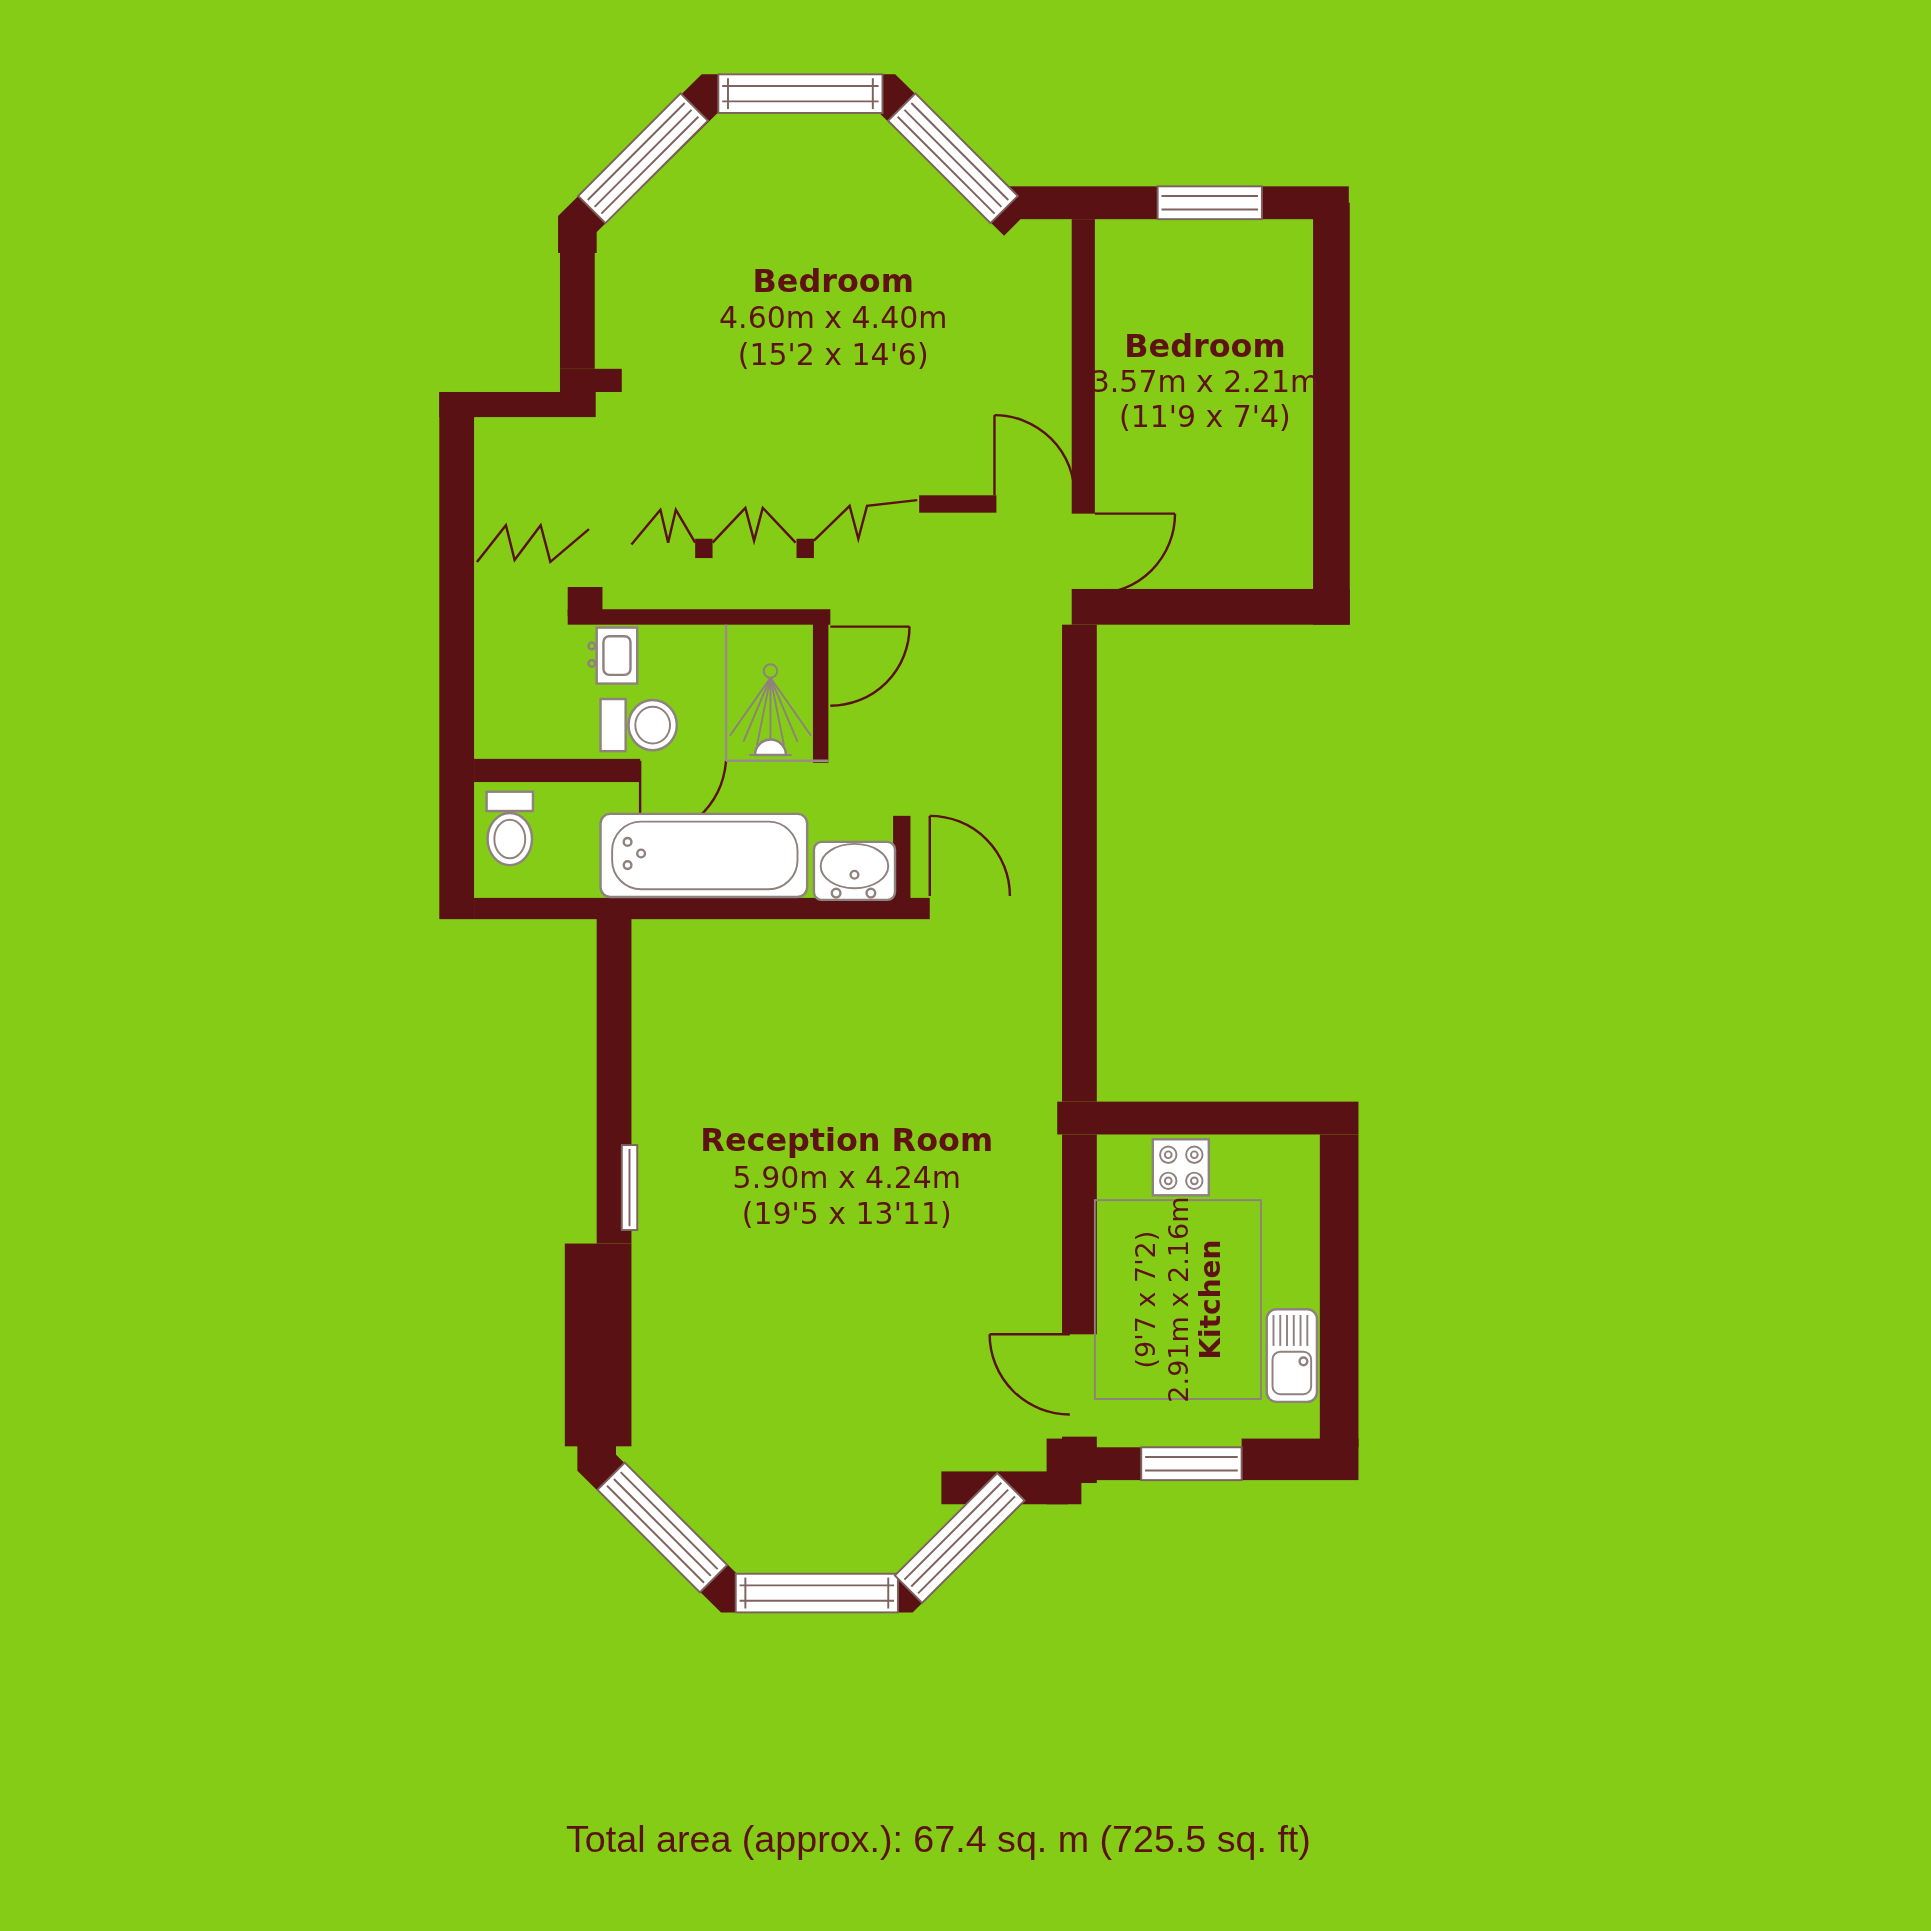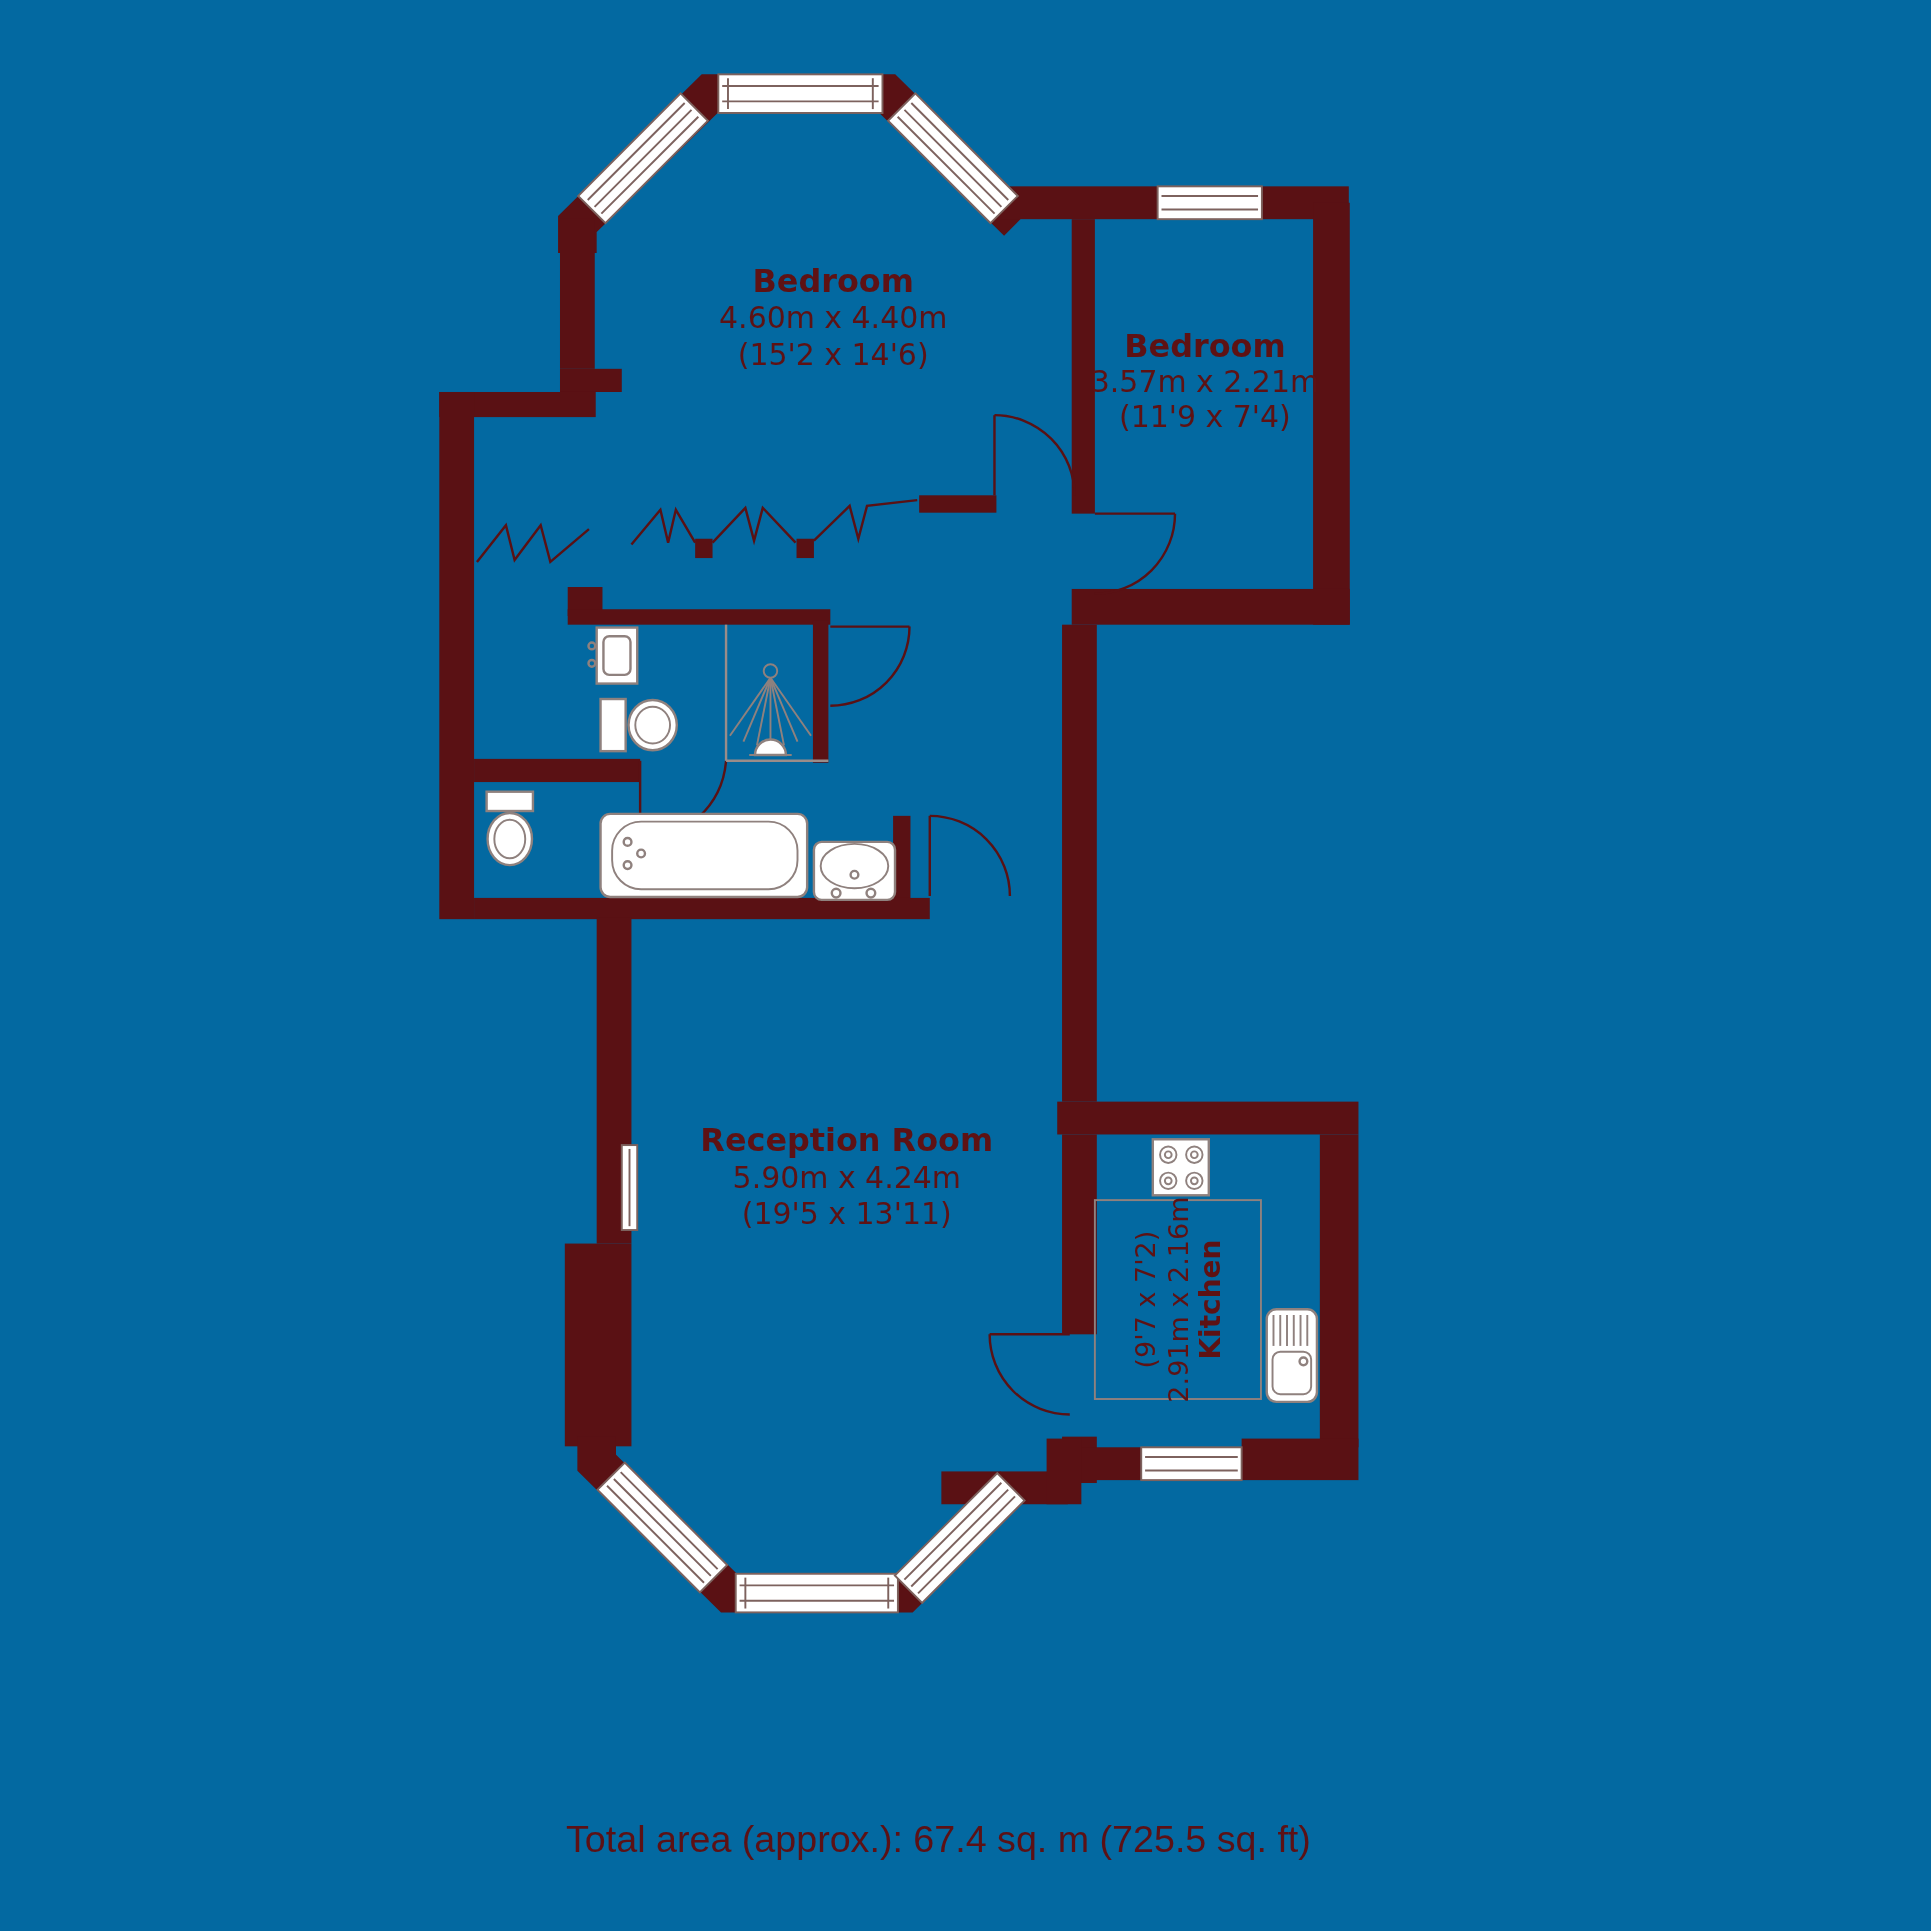--- a/index.html
+++ b/index.html
@@ -1,16 +1,16 @@
 <!DOCTYPE html>
 <html><head>
 <meta charset="utf-8">
 <style>
   html,body{margin:0;padding:0;background:#ffffff;}
-  .page{width:1931px;height:1931px;position:relative;background:#0369a1;overflow:hidden;}
+  .page{width:1931px;height:1931px;position:relative;background:#84cc16;overflow:hidden;}
   svg{display:block;}
   .wall{fill:#5a1114;stroke:none;}
   .bayline{fill:none;stroke:#5a1114;stroke-width:40;stroke-linecap:butt;stroke-linejoin:miter;}
   .win{fill:#ffffff;stroke:#7d625e;stroke-width:2;}
   .winl{stroke:#7d625e;stroke-width:2;fill:none;}
   .arc{fill:none;stroke:#5a1114;stroke-width:2.5;}
   .zig{fill:none;stroke:#5a1114;stroke-width:2.5;stroke-linejoin:miter;}
   .fix{fill:#ffffff;stroke:#8f817e;stroke-width:2.5;}
   .fixl{fill:none;stroke:#8f817e;stroke-width:2;}
   .fixd{fill:none;stroke:#8f817e;stroke-width:2.5;}

